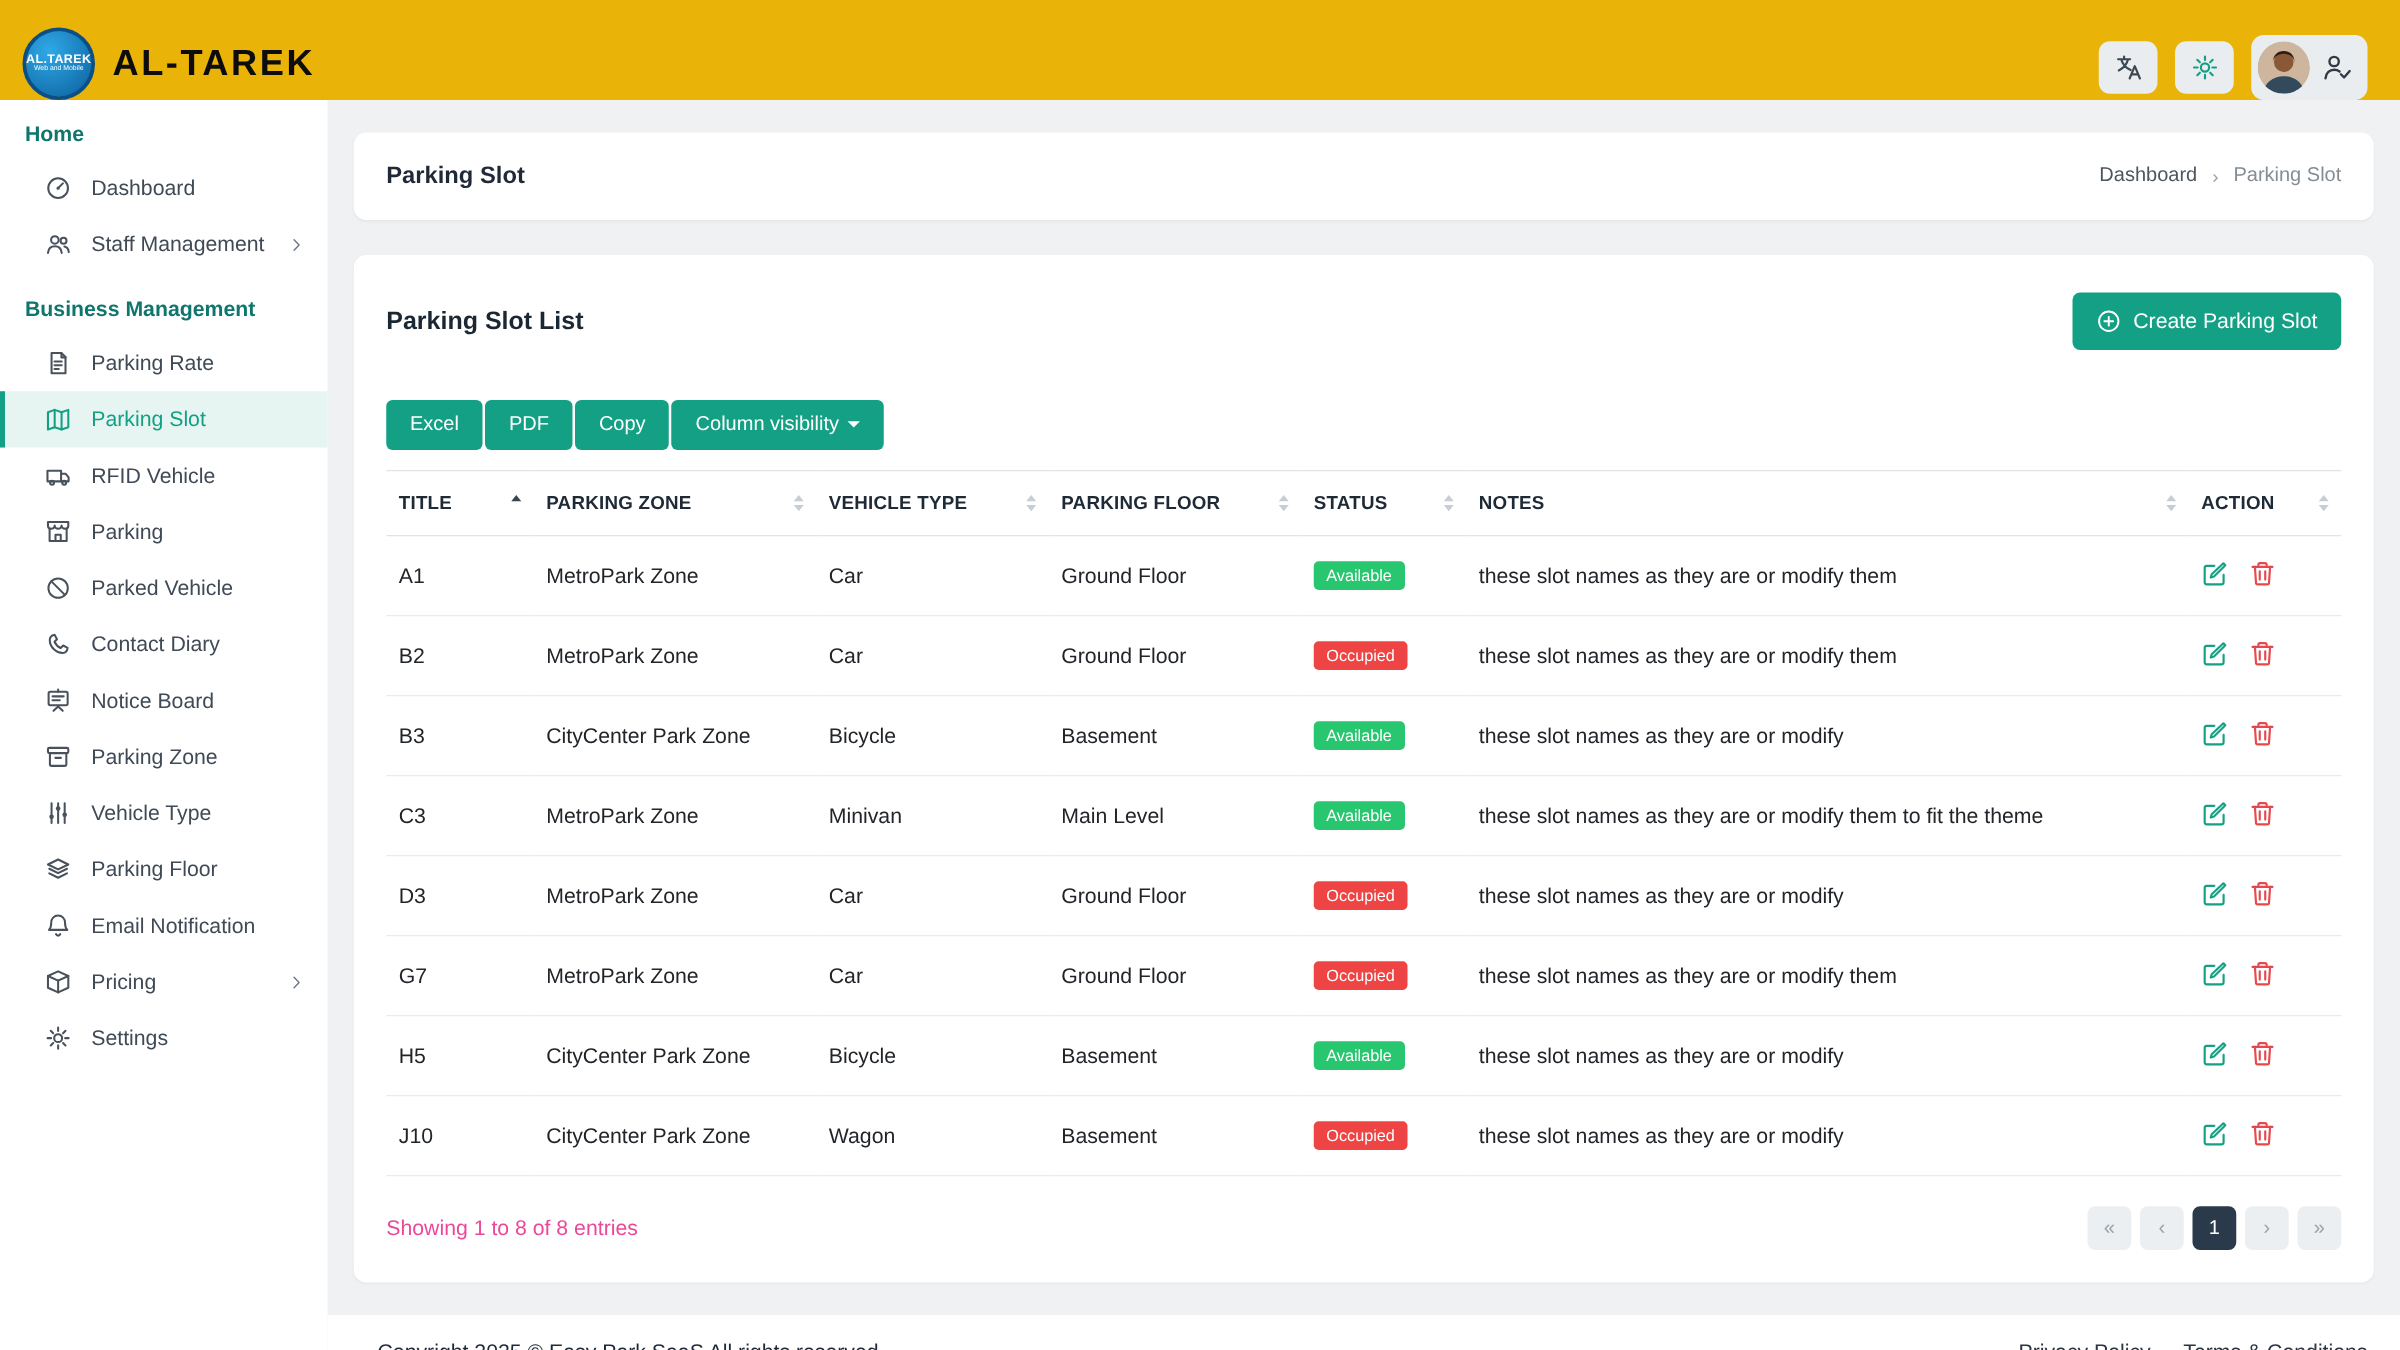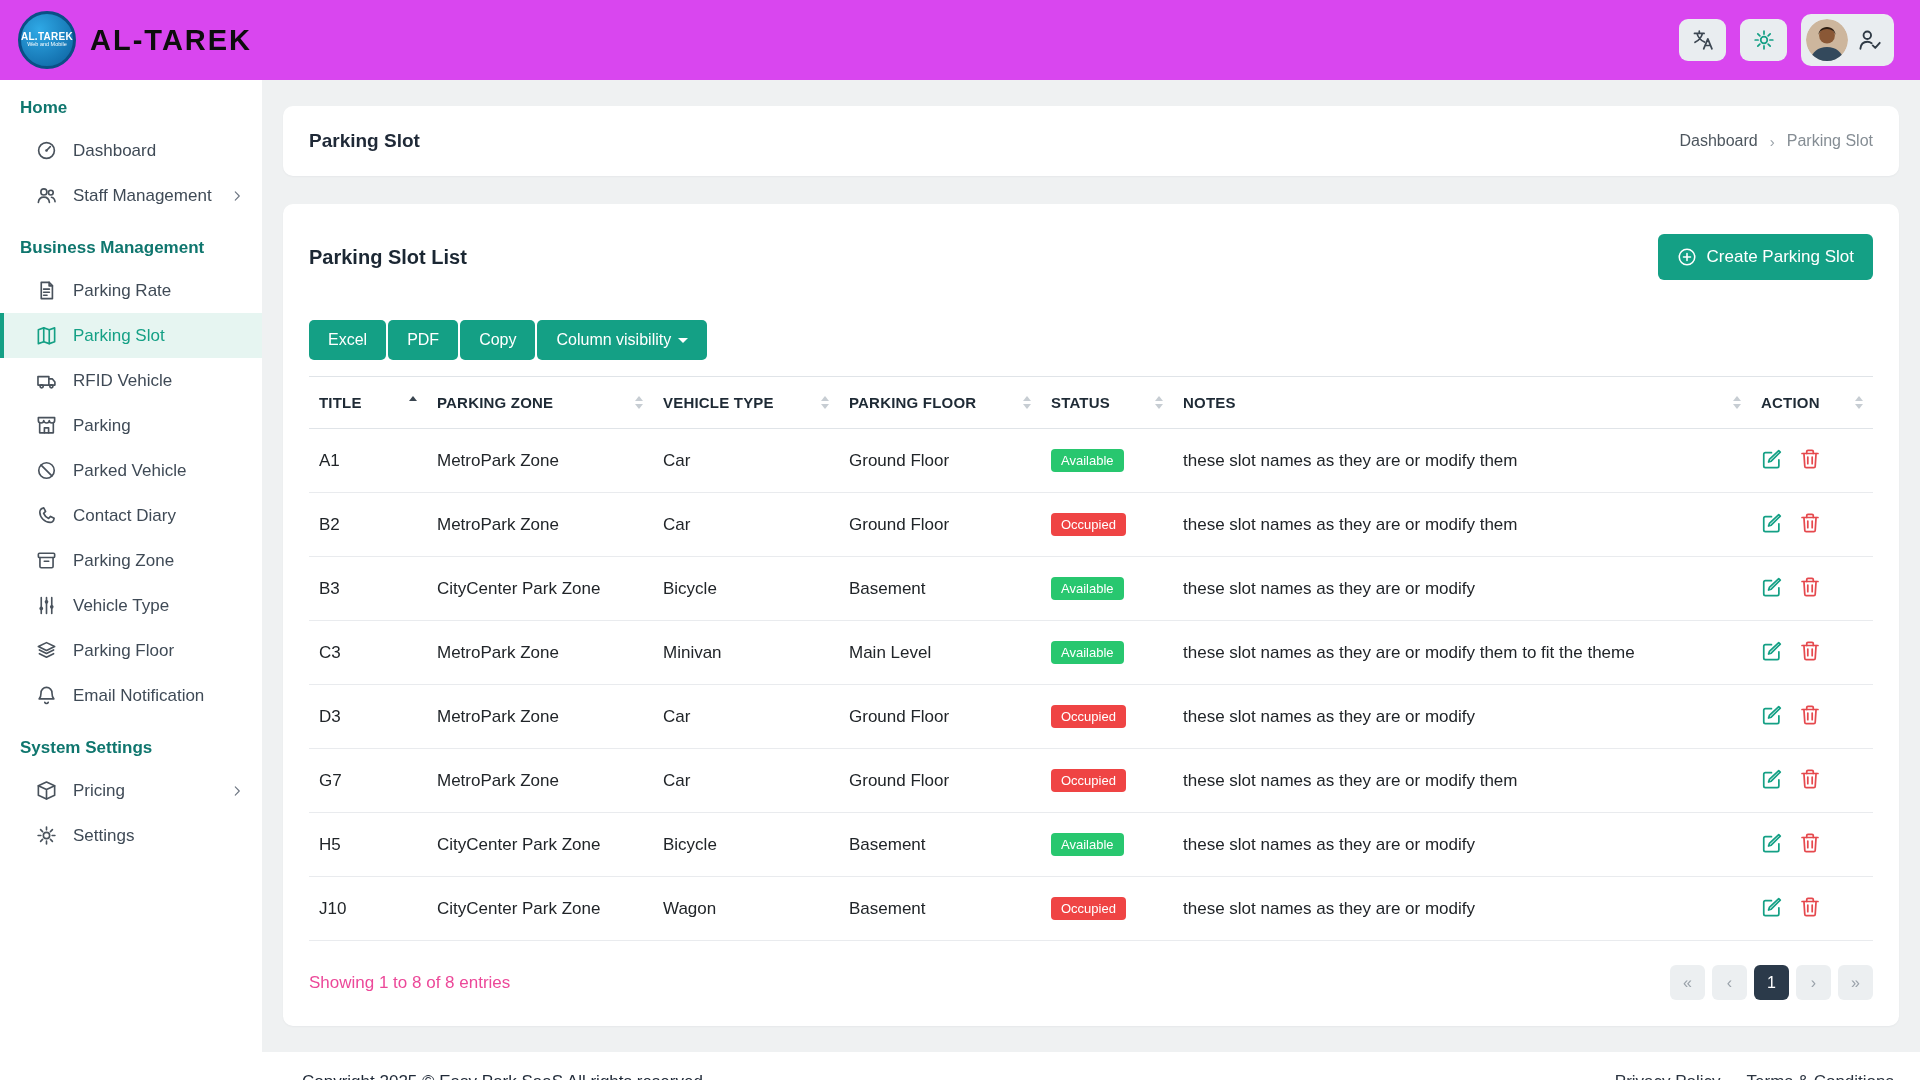--- a/index.html
+++ b/index.html
@@ -6,21 +6,21 @@
   html,body { margin:0; padding:0; }
   body {
     font-family: "Liberation Sans", sans-serif;
     background:#ffffff;
     color:#212529;
   }
   .app { width:1920px; min-height:1080px; display:flex; flex-direction:column; background:#fff; }
 
   
   .topbar {
-    height:80px; background:#d946ef; display:flex; align-items:center;
+    height:80px; background:#eab308; display:flex; align-items:flex-end;
     justify-content:space-between; padding:0 26px 0 18px; flex-shrink:0;
   }
   .brand { display:flex; align-items:center; gap:14px; cursor:pointer; }
   .logo {
     width:58px; height:58px; border-radius:50%;
     background: radial-gradient(circle at 35% 30%, #2fa9e6, #0b5f9d);
     border:3px solid #0a4f86;
     color:#fff; display:flex; flex-direction:column; align-items:center; justify-content:center;
     line-height:1.05; text-align:center; flex-shrink:0;
   }
@@ -287,20 +287,30 @@
           <span class="icon sb-icon">
             <svg viewBox="0 0 16 16" fill="none" stroke="currentColor" stroke-width="1.25" stroke-linecap="round" stroke-linejoin="round">
               <path d="M5.9 2.2 7.3 4.9 5.8 6.4c.7 1.7 2.1 3.1 3.8 3.8l1.5-1.5 2.7 1.4c-.3 2-1.3 3.1-3 3.1-4.2 0-7.9-3.7-7.9-7.9 0-1.7 1.2-2.7 3-3.1z"></path>
             </svg>
           </span>
           <span class="sb-label">Contact Diary</span>
         </a>
         <a class="sb-item">
           <span class="icon sb-icon">
             <svg viewBox="0 0 16 16" fill="none" stroke="currentColor" stroke-width="1.25" stroke-linecap="round" stroke-linejoin="round">
+              <rect x="2.2" y="2.6" width="11.6" height="8.2" rx="1"></rect>
+              <path d="M8 1.2v1.4M5.2 14.2 8 11.6l2.8 2.6"></path>
+              <path d="M4.6 5.4h6.8M4.6 7.8h4.4"></path>
+            </svg>
+          </span>
+          <span class="sb-label">Notice Board</span>
+        </a>
+        <a class="sb-item">
+          <span class="icon sb-icon">
+            <svg viewBox="0 0 16 16" fill="none" stroke="currentColor" stroke-width="1.25" stroke-linecap="round" stroke-linejoin="round">
               <rect x="1.8" y="2.5" width="12.4" height="3.2" rx=".8"></rect>
               <path d="M3 5.7v6.8c0 .6.4 1 1 1h8c.6 0 1-.4 1-1V5.7"></path>
               <path d="M6.3 8.6h3.4"></path>
             </svg>
           </span>
           <span class="sb-label">Parking Zone</span>
         </a>
         <a class="sb-item">
           <span class="icon sb-icon">
             <svg viewBox="0 0 16 16" fill="none" stroke="currentColor" stroke-width="1.25" stroke-linecap="round" stroke-linejoin="round">
@@ -323,21 +333,20 @@
         </a>
         <a class="sb-item">
           <span class="icon sb-icon">
             <svg viewBox="0 0 16 16" fill="none" stroke="currentColor" stroke-width="1.25" stroke-linecap="round" stroke-linejoin="round">
               <path d="M8 1.8a4.2 4.2 0 0 0-4.2 4.4c0 3-1.4 4.4-1.4 4.4h11.2s-1.4-1.4-1.4-4.4A4.2 4.2 0 0 0 8 1.8z"></path>
               <path d="M6.7 13.2a1.4 1.4 0 0 0 2.6 0"></path>
             </svg>
           </span>
           <span class="sb-label">Email Notification</span>
         </a>
-        <div class="sb-heading">System Settings</div>
         <a class="sb-item">
           <span class="icon sb-icon">
             <svg viewBox="0 0 16 16" fill="none" stroke="currentColor" stroke-width="1.25" stroke-linecap="round" stroke-linejoin="round">
               <path d="M8 1.6 14.2 4.4v7.2L8 14.4 1.8 11.6V4.4z"></path>
               <path d="M1.8 4.4 8 7.2l6.2-2.8M8 7.2v7.2"></path>
             </svg>
           </span>
           <span class="sb-label">Pricing</span>
           <span class="icon sb-chev">
             <svg viewBox="0 0 16 16" fill="none" stroke="currentColor" stroke-width="1.25" stroke-linecap="round" stroke-linejoin="round">

